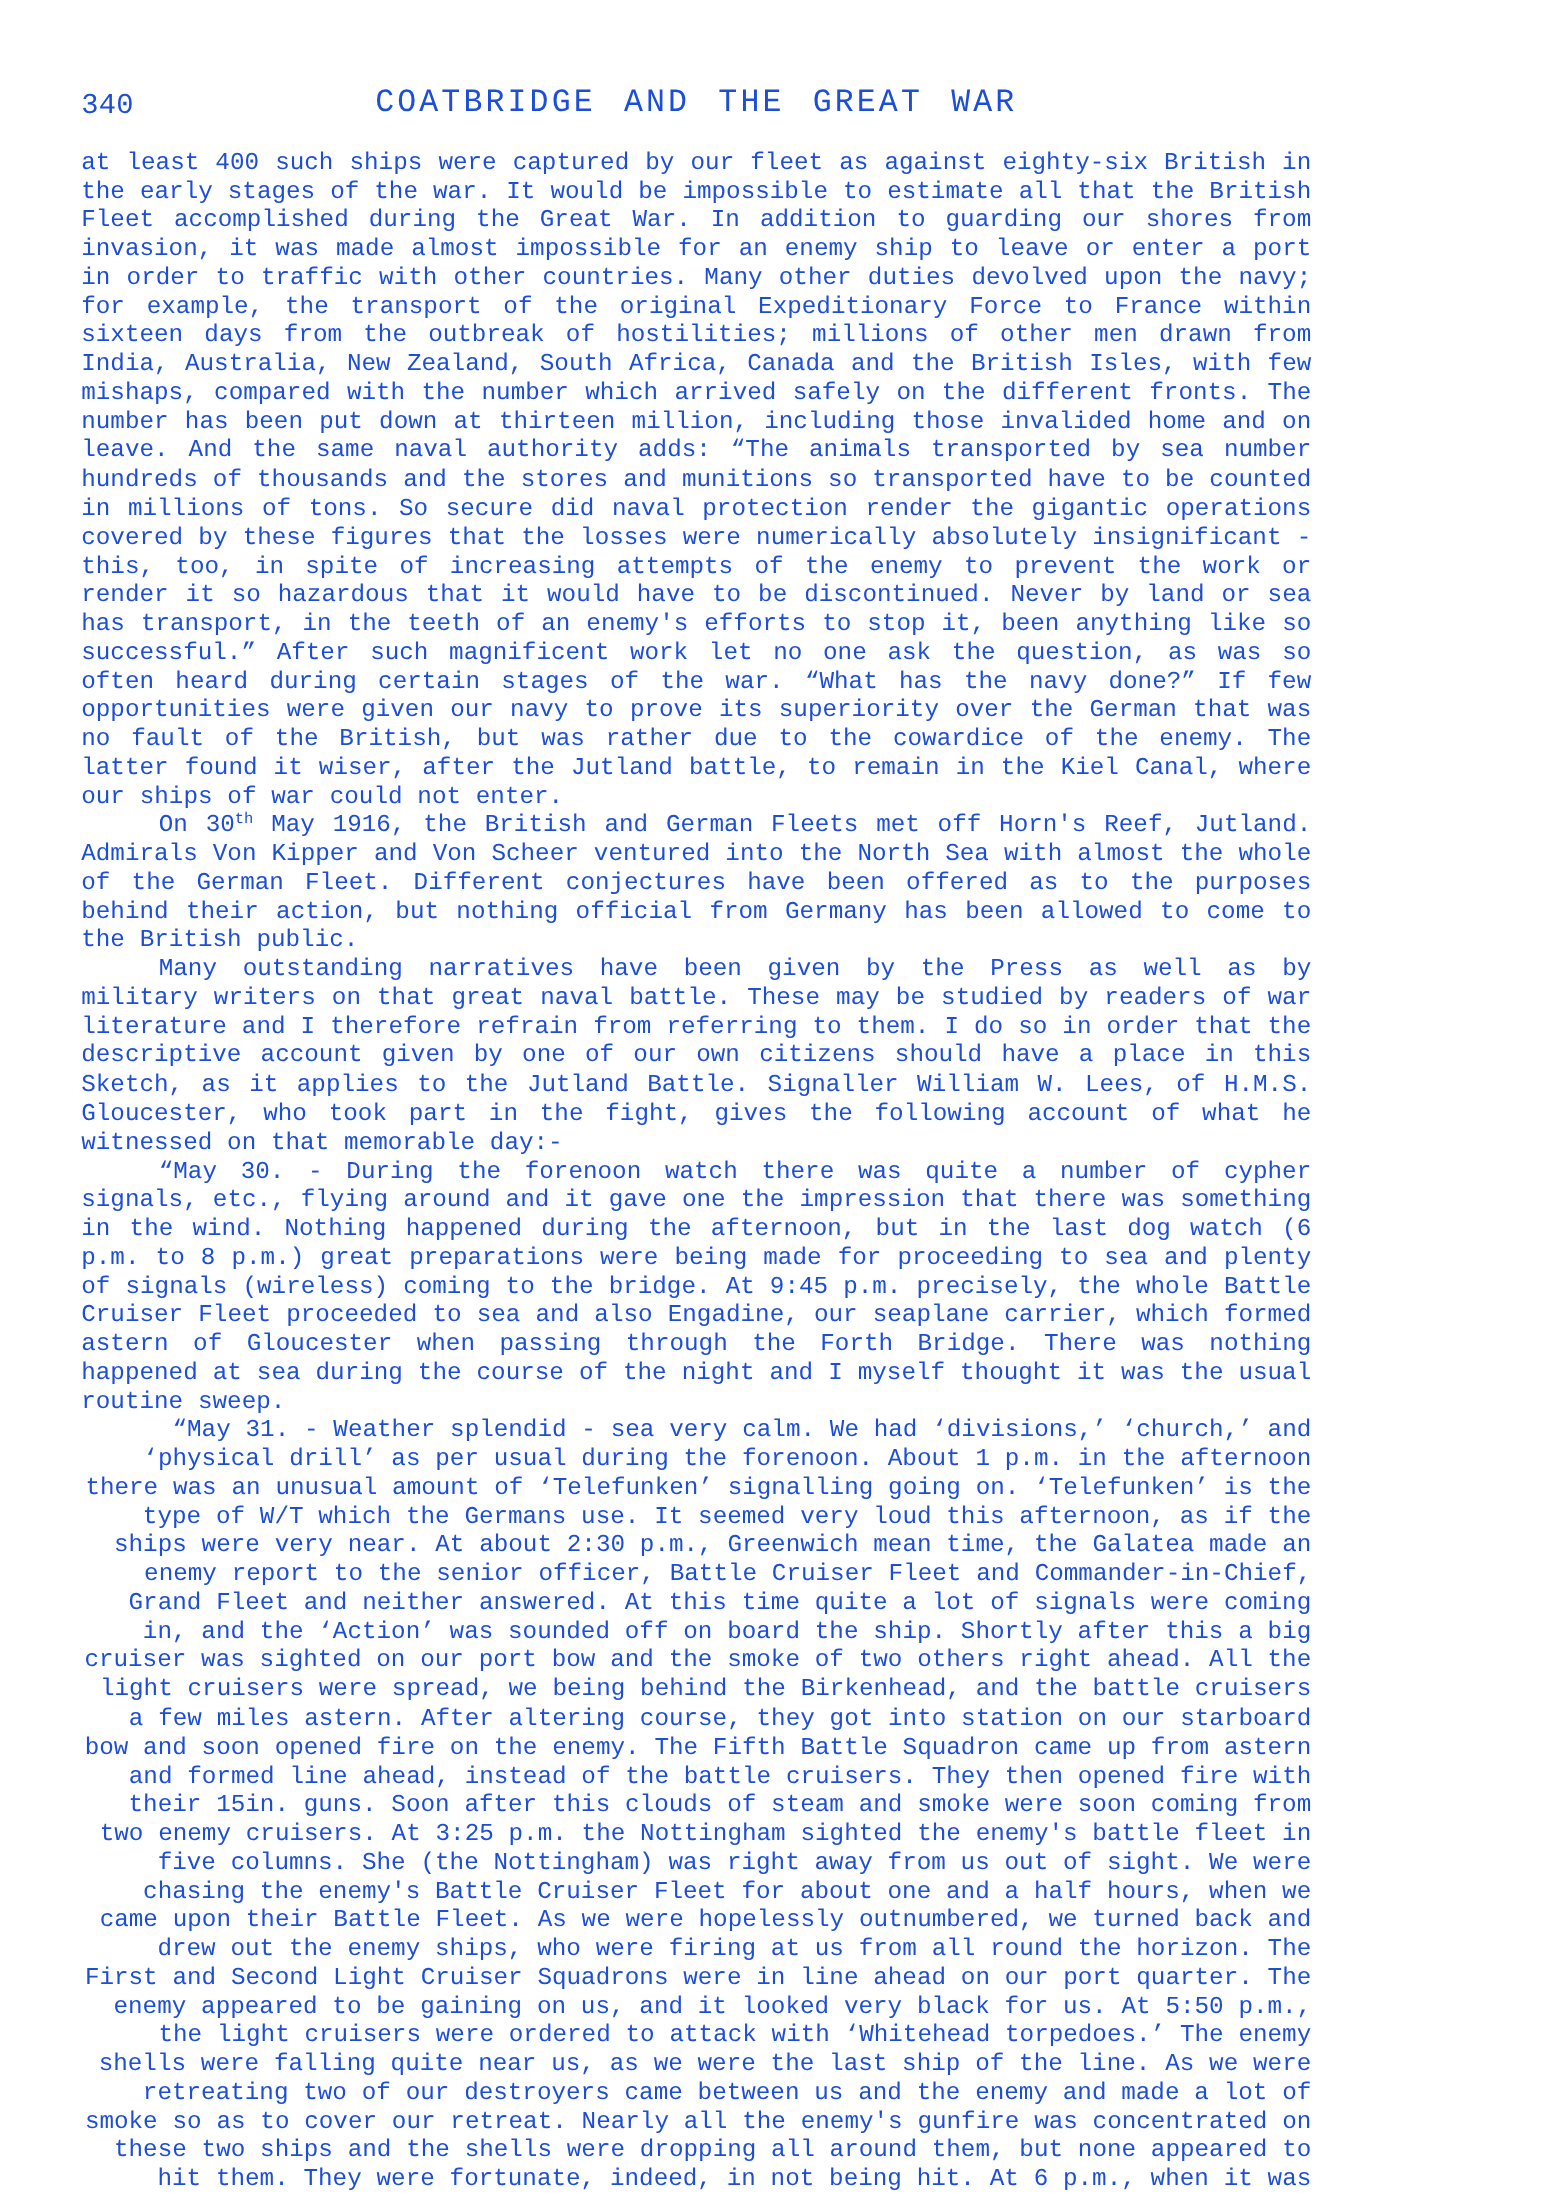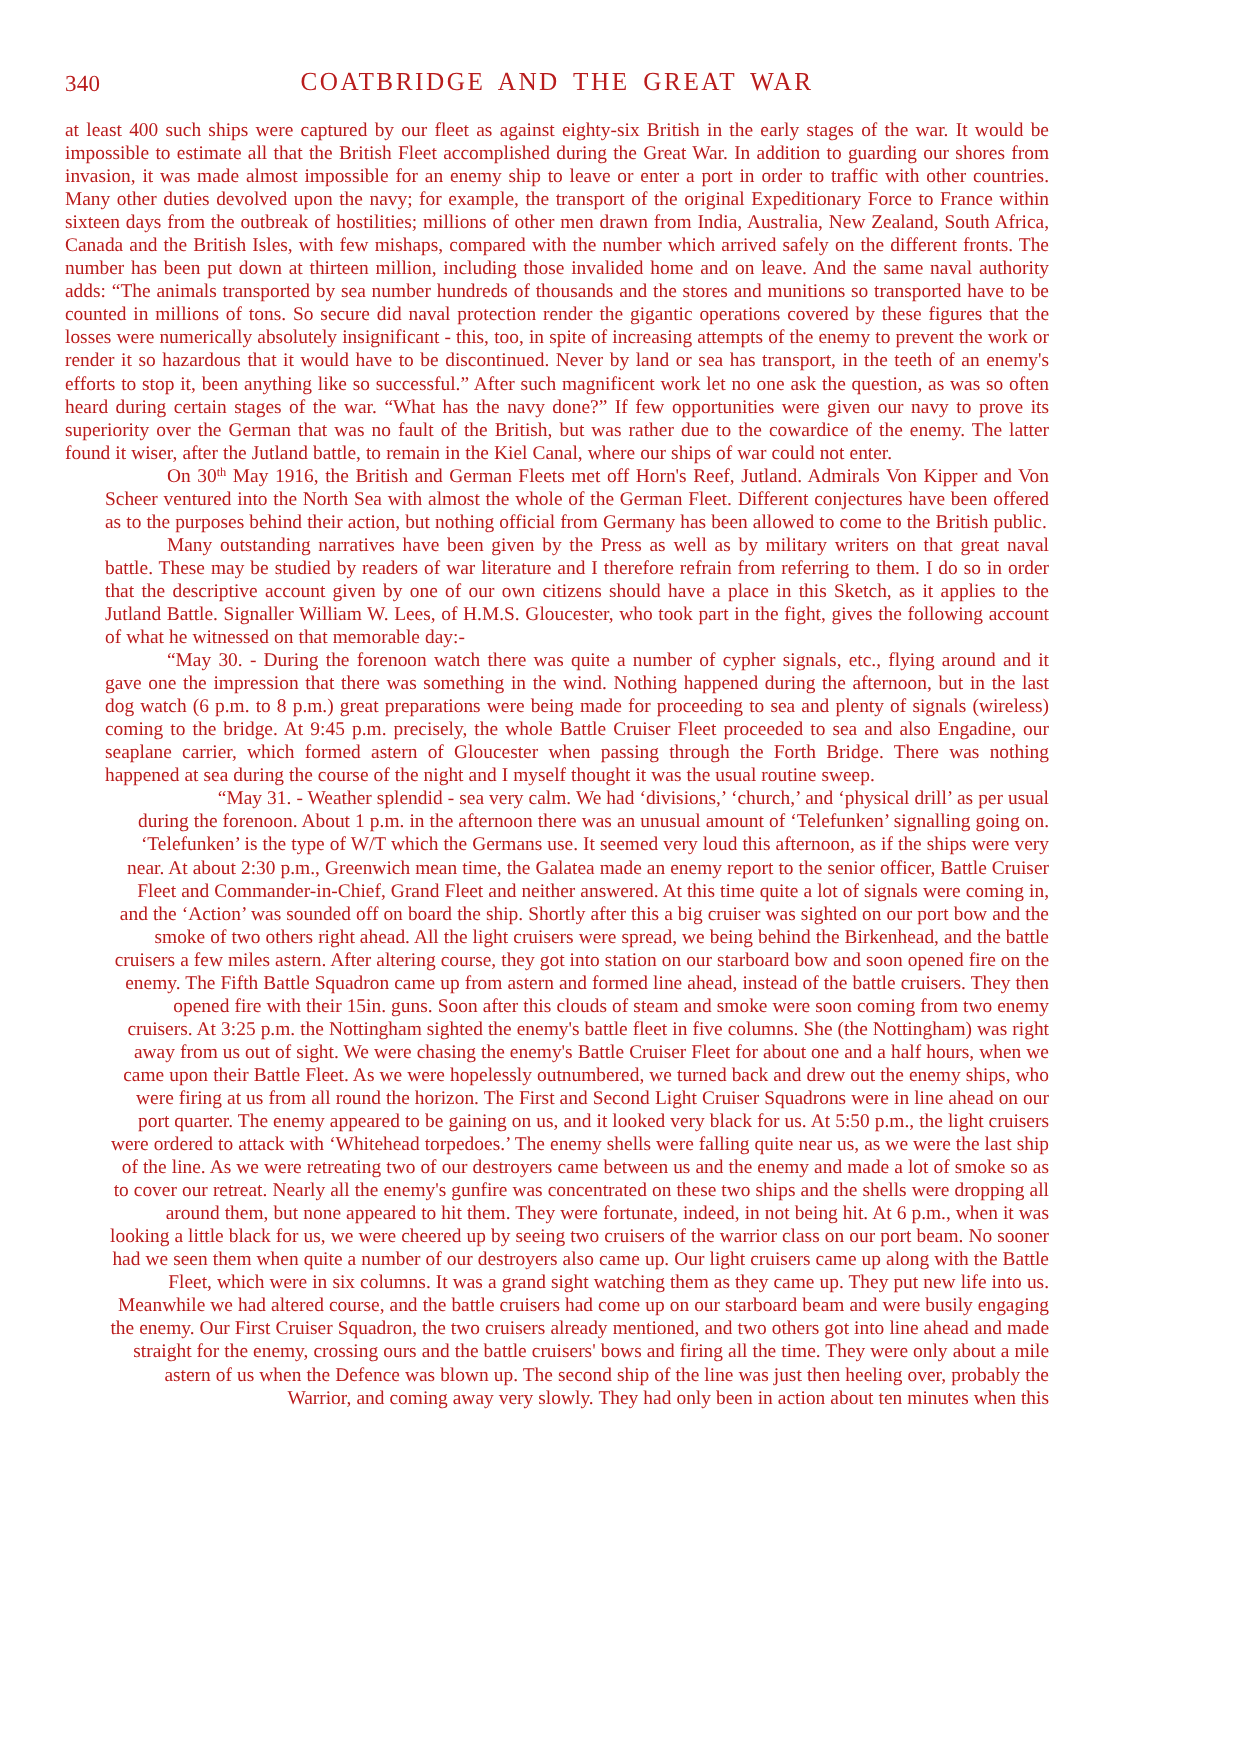--- a/index.html
+++ b/index.html
@@ -6,22 +6,22 @@
     margin: 0;
     padding: 0;
     background: #ffffff;
   }
   .page {
     position: relative;
     width: 1240px;
     height: 1754px;
     background: #ffffff;
     overflow: hidden;
-    font-family: Liberation Serif, serif;
-    color: #b91c1c;
+    font-family: Liberation Mono, monospace;
+    color: #1d4ed8;
     box-sizing: border-box;
   }
   
   .running-head {
     position: absolute;
     left: 65px;
     top: 66px;
     width: 984px;
     height: 34px;
   }
@@ -59,21 +59,20 @@
     text-justify: inter-word;
     font-size: 19.4px;
     line-height: 23.05px;
     letter-spacing: 0.01px;
     word-spacing: 0.2px;
     hyphens: none;
     -webkit-hyphens: none;
   }
   p.indent {
     text-indent: 62px;
-    margin-left: 40px;
   }
   p.last {
     text-align: right;
   }
   sup {
     font-size: 0.64em;
     vertical-align: 0.52em;
     line-height: 0;
   }
   

